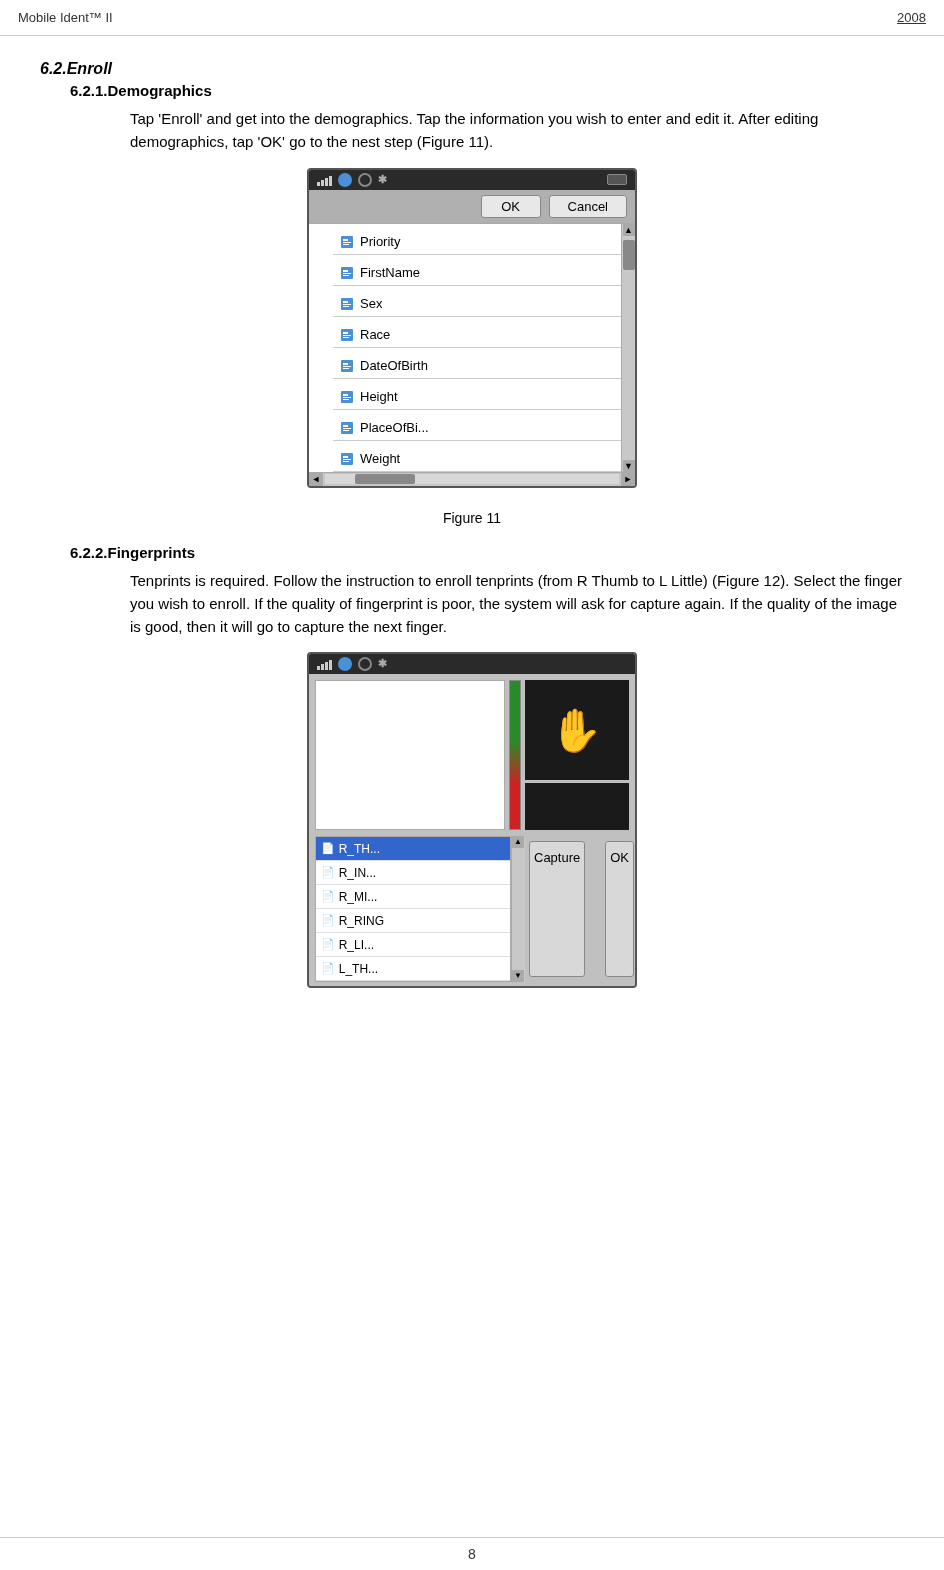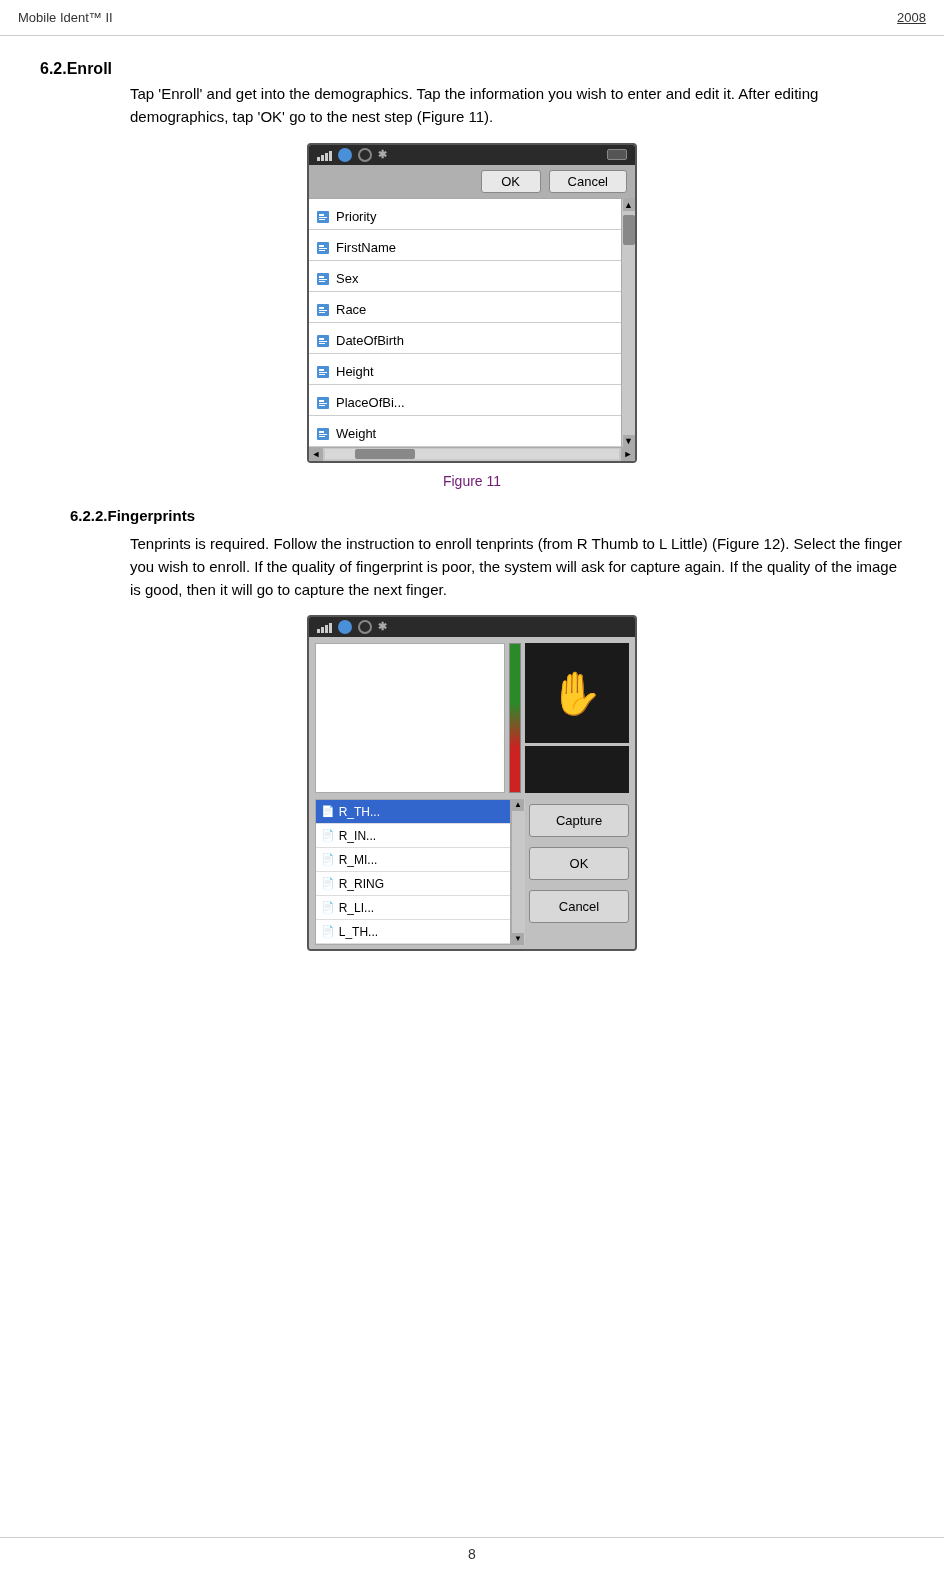--- a/index.html
+++ b/index.html
@@ -47,42 +47,43 @@
     
     .content {
       padding: 24px 40px 50px 40px;
     }
 
     
     .section-heading {
       font-weight: bold;
       font-size: 16px;
       margin-bottom: 4px;
+      font-style: italic;
     }
     .sub-heading {
       font-weight: bold;
       font-size: 15px;
       margin-left: 30px;
       margin-bottom: 8px;
     }
 
     
     .body-text {
       margin-left: 90px;
       font-size: 15px;
       line-height: 1.55;
       margin-bottom: 14px;
     }
 
     
     .figure-caption {
       text-align: center;
       font-size: 14px;
-      color: #701a75;
-      margin-top: 10px;
+      color: #000000;
+      margin-top: 22px;
       margin-bottom: 18px;
     }
 
     
     .device-screen {
       width: 330px;
       margin: 0 auto 4px auto;
       border: 2px solid #555;
       background: #d0d0d0;
       border-radius: 4px;
@@ -161,20 +162,21 @@
       flex: 1;
       overflow: hidden;
     }
     .form-row {
       display: flex;
       align-items: center;
       border-bottom: 1px solid #ccc;
       padding: 10px 0 4px 6px;
       background: #fff;
       min-height: 28px;
+      margin-left: 24px;
     }
     .form-row-icon {
       width: 16px;
       height: 16px;
       margin-right: 5px;
       flex-shrink: 0;
     }
     .form-row-icon svg {
       width: 16px;
       height: 16px;
@@ -338,22 +340,22 @@
       flex-direction: column;
     }
     .fp-scrollbar-v .scrollbar-arrow {
       font-size: 8px;
     }
 
     
     .fp-btn-panel {
       width: 110px;
       display: flex;
-      flex-direction: column;
-      gap: 10px;
+      flex-direction: row;
+      gap: 20px;
       padding: 5px 6px 5px 4px;
     }
     .fp-btn {
       background: #d8d8d8;
       border: 1px solid #888;
       border-radius: 3px;
       text-align: center;
       padding: 8px 4px;
       font-size: 13px;
       cursor: pointer;
@@ -373,20 +375,21 @@
   <span class="app-title">Mobile Ident™ II</span>
   <span class="year">2008</span>
 </div>
 
 <div class="content">
 
   <div>
     <div class="section-heading">6.2.Enroll</div>
 
     <div>
+      <div class="sub-heading">6.2.1.Demographics</div>
       <div class="body-text">Tap 'Enroll' and get into the demographics. Tap the information you wish to enter and edit it. After editing demographics, tap 'OK' go to the nest step (Figure 11).</div>
 
       <div class="device-screen">
 
         <div class="status-bar">
           <div class="status-bar-signal">
             <span style="height:4px"></span>
             <span style="height:6px"></span>
             <span style="height:8px"></span>
             <span style="height:10px"></span>

